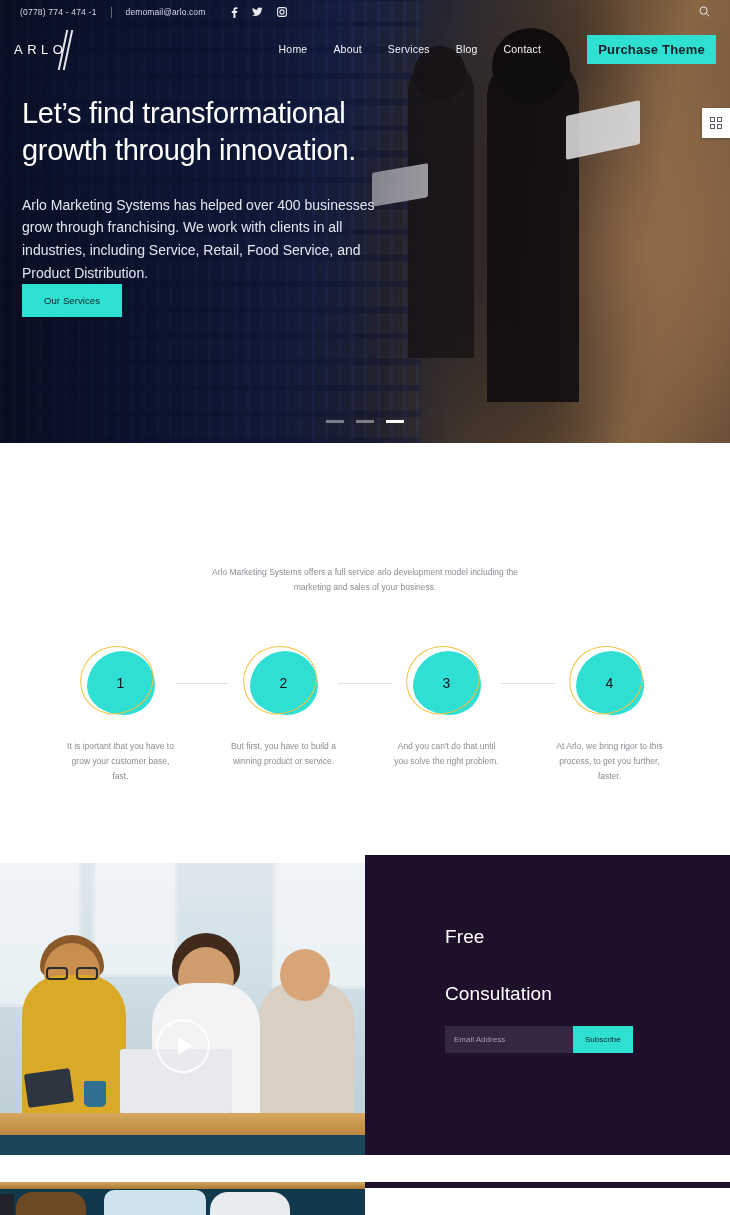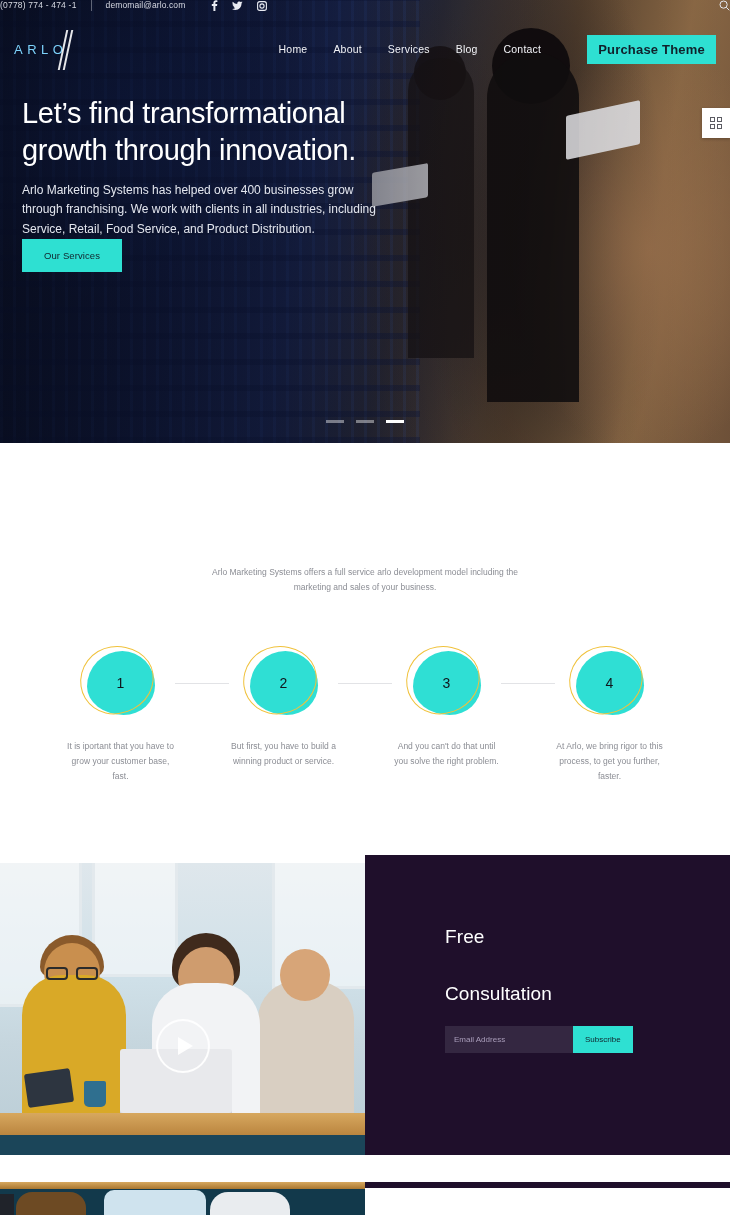--- a/index.html
+++ b/index.html
@@ -53,37 +53,37 @@
   .lap-a { left:372px; top:168px; width:56px; height:34px; transform:skewY(-10deg); }
   .lap-b { left:566px; top:108px; width:74px; height:44px; transform:skewY(-12deg); background:rgba(228,228,232,.9); }
   .hero-shade {
     position:absolute; inset:0;
     background:linear-gradient(90deg, rgba(6,10,26,.74) 0%, rgba(8,12,30,.55) 38%, rgba(0,0,0,.12) 62%, rgba(0,0,0,0) 100%);
   }
 
   
   .topbar {
     position:absolute; top:0; left:0; right:0; height:24px;
-    display:flex; align-items:flex-start; padding:0 0;
+    display:flex; align-items:center; padding:0 20px;
     font-size:8.5px; color:#d6d9e2; z-index:6;
   }
   .topbar .tb-phone { letter-spacing:.2px; }
   .tb-div { width:1px; height:11px; background:rgba(255,255,255,.35); margin:0 14px; }
   .tb-mail { letter-spacing:.1px; }
   .tb-social { display:flex; align-items:center; gap:14px; margin-left:26px; }
   .tb-social span { color:#e9ebf2; font-size:10px; line-height:1; display:inline-flex; }
   .tb-search { margin-left:auto; color:#e6e8ef; font-size:11px; }
 
   
   .navrow {
     position:absolute; top:32px; left:0; right:0; height:34px;
     display:flex; align-items:center; padding:0 14px; z-index:6;
   }
   .logo {
-    color:#7dd3fc; font-size:13px; letter-spacing:4.5px; font-weight:400;
+    color:#ffffff; font-size:13px; letter-spacing:4.5px; font-weight:400;
     position:relative; padding-right:6px;
   }
   .logo-slashes { position:absolute; left:46px; top:-12px; height:40px; width:14px; }
   .logo-slashes i {
     position:absolute; top:0; width:2px; height:40px; background:#fff;
     transform:skewX(-12deg); opacity:.9;
   }
   .logo-slashes i:nth-child(1){ left:2px; }
   .logo-slashes i:nth-child(2){ left:7px; }
   .nav { margin-left:auto; display:flex; align-items:center; gap:26px; }
@@ -94,21 +94,21 @@
     letter-spacing:.2px; cursor:pointer;
   }
 
   
   .hero-copy { position:absolute; left:22px; top:95px; width:440px; z-index:5; }
   .hero-h1 {
     color:#fff; font-size:29px; line-height:1.27; font-weight:400;
     letter-spacing:-.3px;
   }
   .hero-p {
-    margin-top:12px; color:#e3e6ee; font-size:12px; line-height:1.62;
+    margin-top:25px; color:#e3e6ee; font-size:14px; line-height:1.62;
     width:360px;
   }
   .btn-services {
     display:inline-block; background:#2ee0d2; color:#11232c;
     font-size:9.5px; padding:11px 22px; border:none; cursor:pointer;
     letter-spacing:.1px;
   }
   .hero-dots {
     position:absolute; left:0; right:0; bottom:20px; display:flex;
     justify-content:center; gap:12px; z-index:5;

